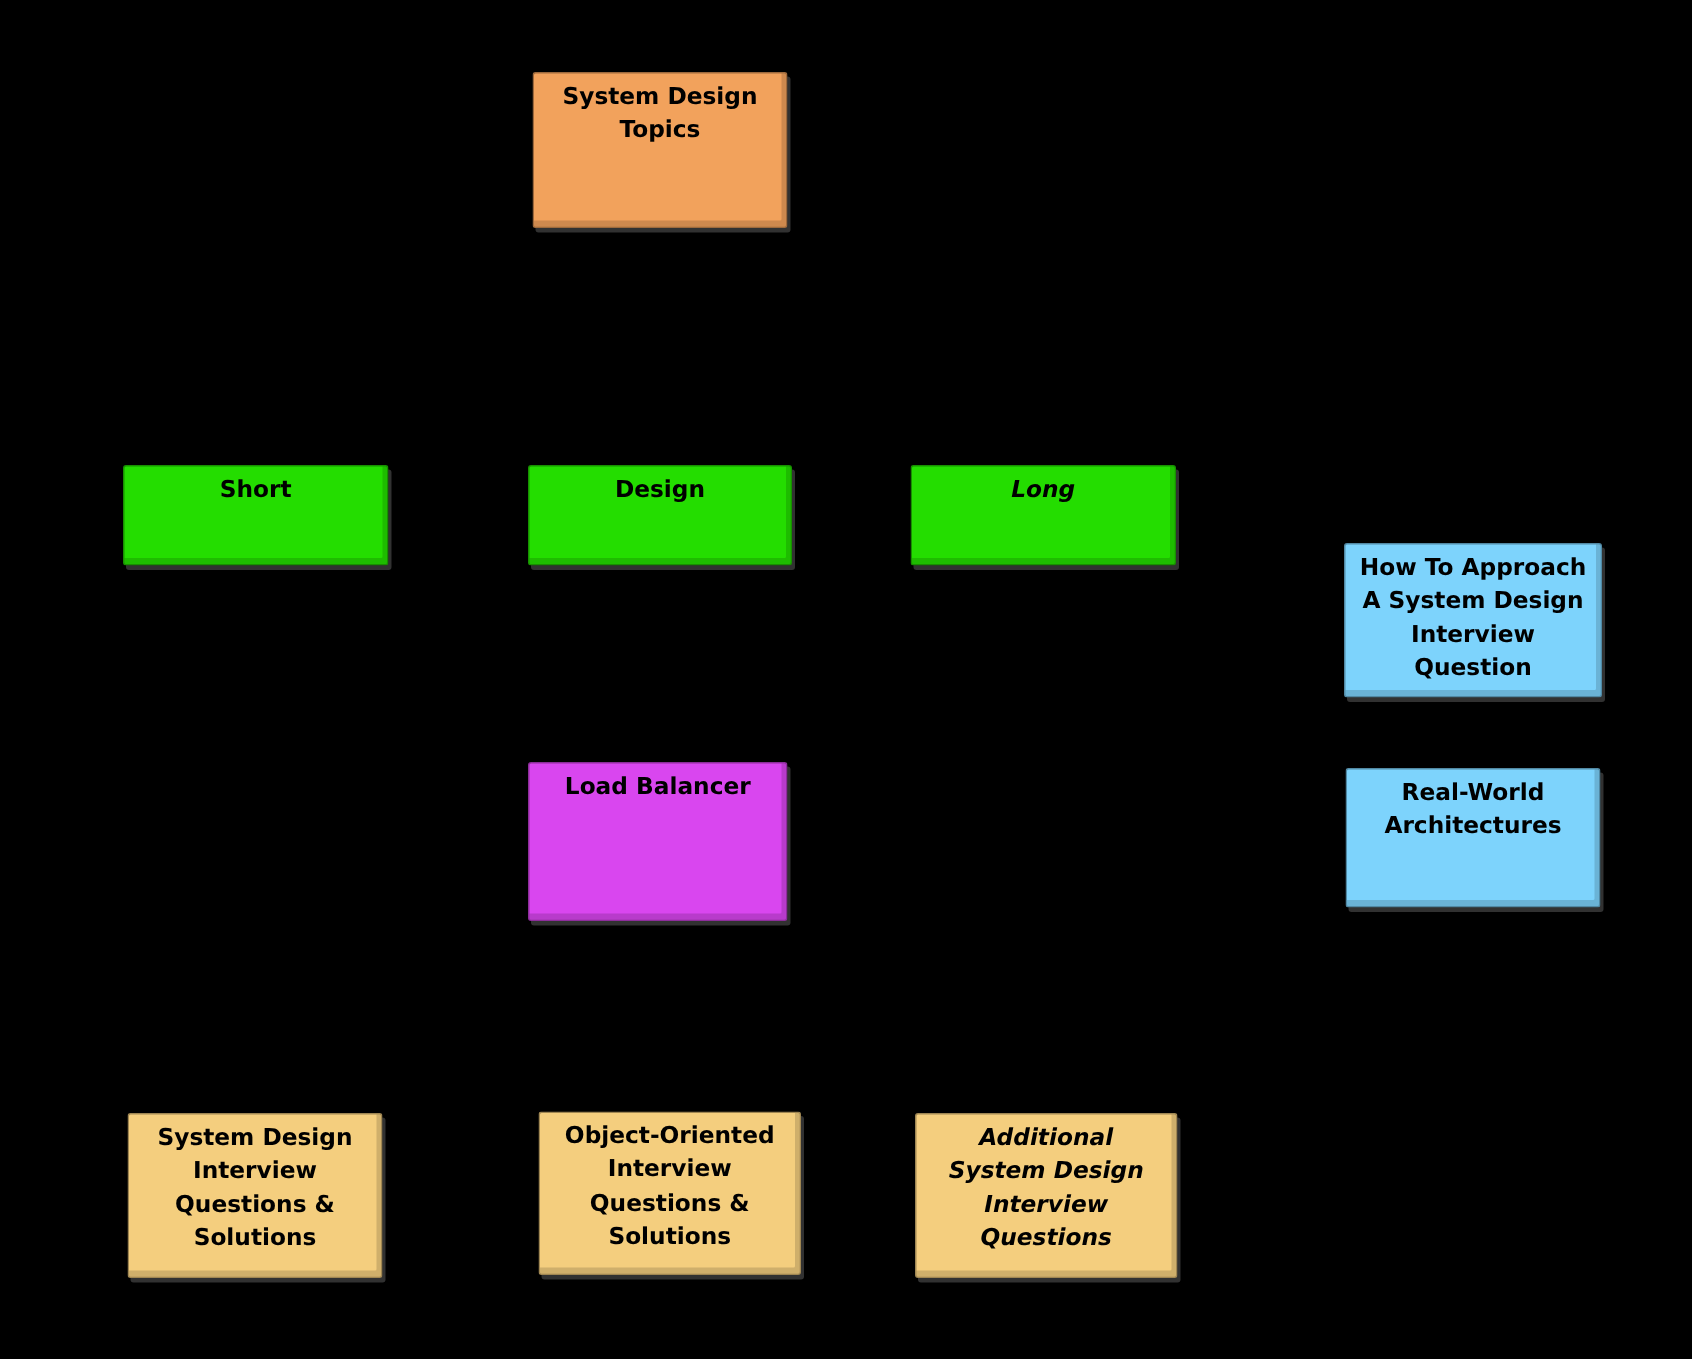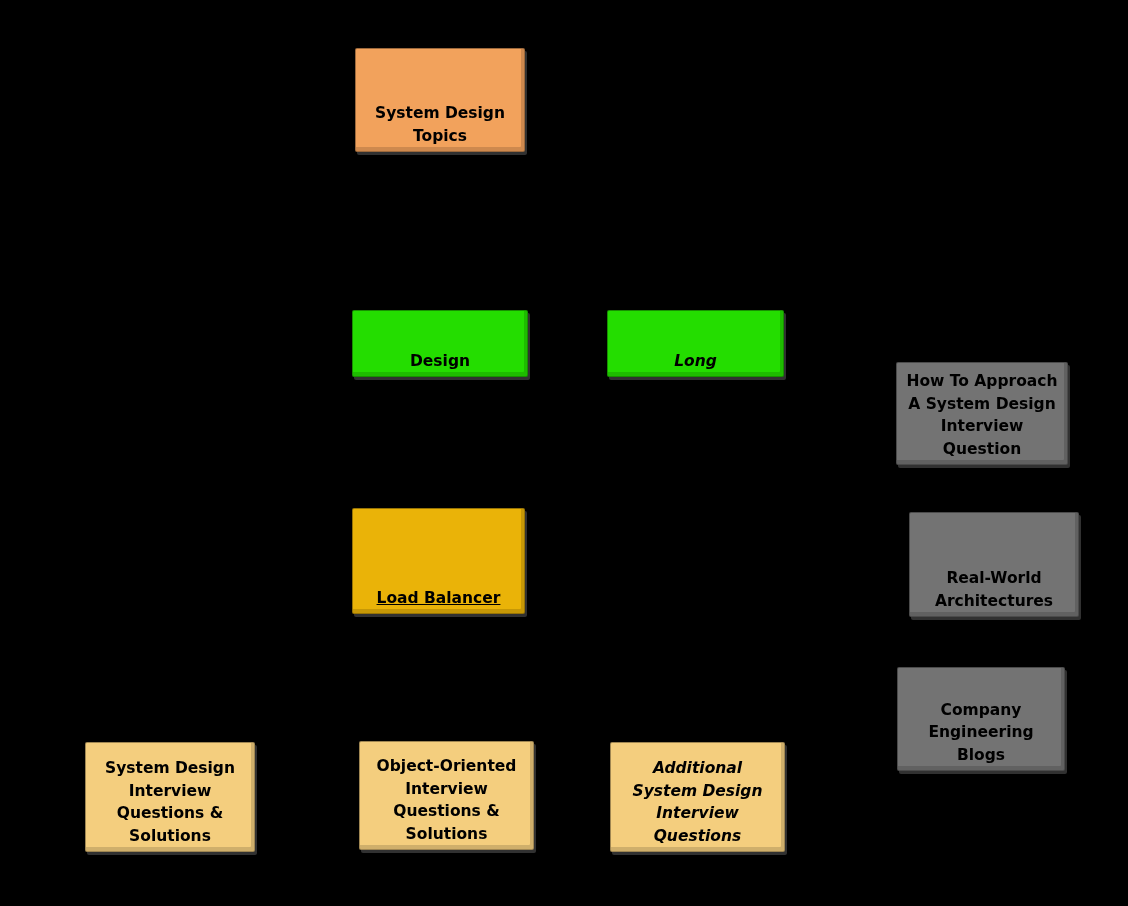--- a/index.html
+++ b/index.html
@@ -17,65 +17,68 @@
   .canvas {
     position: absolute;
     left: 0; top: 0;
     width: 1128px;
     height: 906px;
     background: #000000;
   }
   .node {
     position: absolute;
     display: flex;
-    align-items: flex-end;
+    align-items: flex-start;
     justify-content: center;
     text-align: center;
     color: #000000;
     font-weight: bold;
     font-size: 15.5px;
     line-height: 1.45;
     border-radius: 2px;
     border: 1px solid rgba(0,0,0,0.35);
     box-shadow: inset -3px -4px 0 rgba(0,0,0,0.15),
                 2px 3px 0 rgba(130,130,130,0.38);
     box-sizing: border-box;
   }
   .node-label {
     white-space: pre-line;
     padding: 4px 8px;
   }
   .orange { background: #F2A25C; }
   .green  { background: #24DD00; }
-  .pink   { background: #eab308; text-decoration: underline; }
-  .blue   { background: #737373; }
+  .pink   { background: #d946ef; }
+  .blue   { background: #7dd3fc; }
   .tan    { background: #F4CE7E; }
 
   .n-topics      { left: 355px; top: 48px;  width: 170px; height: 104px; }
   .n-short       { left: 82px;  top: 310px; width: 177px; height: 67px; }
   .n-medium      { left: 352px; top: 310px; width: 176px; height: 67px; }
   .n-long        { left: 607px; top: 310px; width: 177px; height: 67px; font-style: italic; }
   .n-loadbal     { left: 352px; top: 508px; width: 173px; height: 106px; }
   .n-howto       { left: 896px; top: 362px; width: 172px; height: 103px; }
-  .n-realworld   { left: 897px; top: 512px; width: 170px; height: 105px; margin-left: 12px; }
+  .n-realworld   { left: 897px; top: 512px; width: 170px; height: 93px; }
   .n-blogs       { left: 897px; top: 667px; width: 168px; height: 104px; }
   .n-sdq         { left: 85px;  top: 742px; width: 170px; height: 110px; }
   .n-ooq         { left: 359px; top: 741px; width: 175px; height: 109px; }
   .n-addq        { left: 610px; top: 742px; width: 175px; height: 110px; font-style: italic; }
 </style>
 </head>
 <body>
 
 <div class="canvas">
 
   <div class="node orange n-topics">
     <span class="node-label">System Design
 Topics</span>
   </div>
 
+  <div class="node green n-short">
+    <span class="node-label">Short</span>
+  </div>
 
   <div class="node green n-medium">
     <span class="node-label">Design</span>
   </div>
 
   <div class="node green n-long">
     <span class="node-label">Long</span>
   </div>
 
   <div class="node pink n-loadbal">
@@ -87,25 +90,20 @@
 A System Design
 Interview
 Question</span>
   </div>
 
   <div class="node blue n-realworld">
     <span class="node-label">Real-World
 Architectures</span>
   </div>
 
-  <div class="node blue n-blogs">
-    <span class="node-label">Company
-Engineering
-Blogs</span>
-  </div>
 
   <div class="node tan n-sdq">
     <span class="node-label">System Design
 Interview
 Questions &amp;
 Solutions</span>
   </div>
 
   <div class="node tan n-ooq">
     <span class="node-label">Object-Oriented

